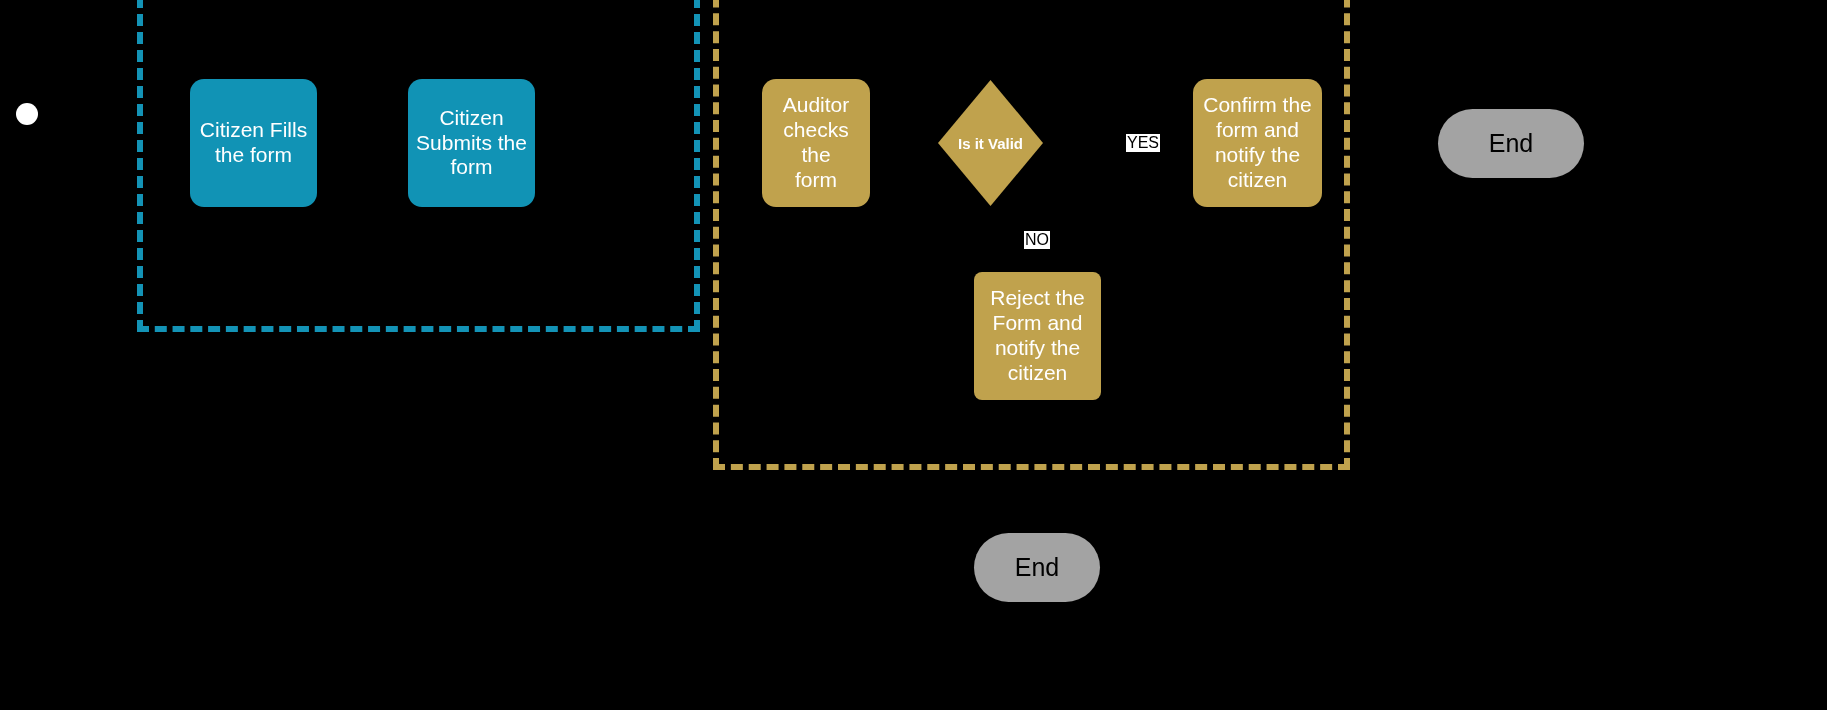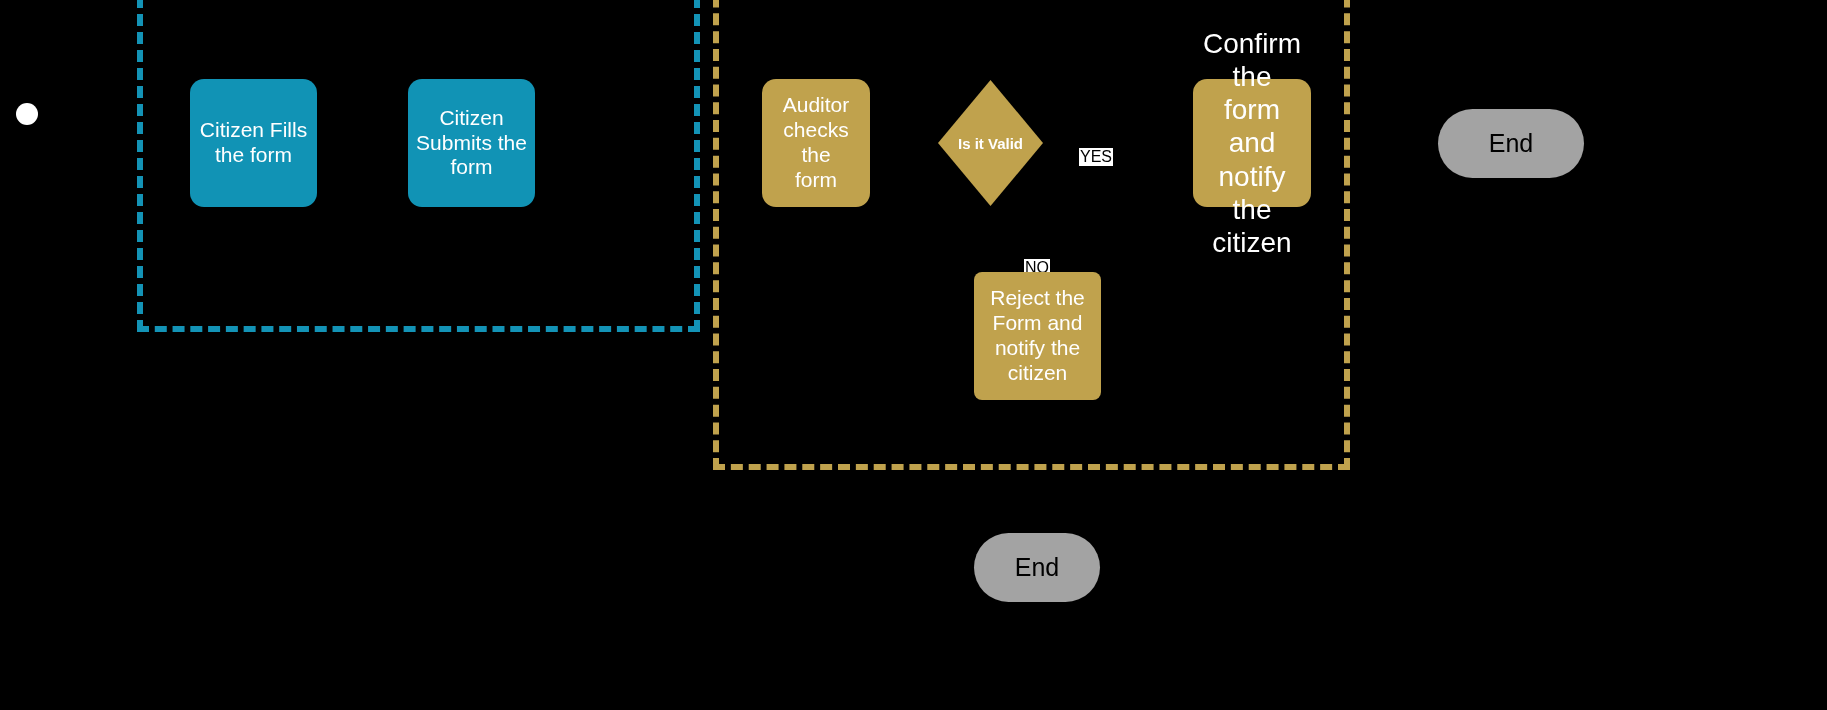--- a/index.html
+++ b/index.html
@@ -133,25 +133,25 @@
     <span class="task-label">Auditor
 checks the
 form</span>
   </div>
 
   <div class="gateway" style="left:938px; top:80px; width:105px; height:126px;font-weight:bold;">
     <span class="diamond-shape"></span>
     <span class="gateway-label">Is it Valid</span>
   </div>
 
-  <div class="edge-label" style="left:1079px; top:134px;margin-top:14px;">YES</div>
+  <div class="edge-label" style="left:1126px; top:134px;">YES</div>
 
-  <div class="edge-label" style="left:1024px; top:231px;margin-top:28px;">NO</div>
+  <div class="edge-label" style="left:1024px; top:231px;">NO</div>
 
-  <div class="node task task-auditor" style="left:1193px; top:79px; width:118px; height:128px; font-size:28px;">
+  <div class="node task task-auditor" style="left:1193px; top:79px; width:129px; height:128px; font-size:21px;">
     <span class="task-label">Confirm the
 form and
 notify the
 citizen</span>
   </div>
 
   <div class="node task task-auditor" style="left:974px; top:272px; width:127px; height:128px; font-size:21px;border-radius:8px;">
     <span class="task-label">Reject the
 Form and
 notify the

